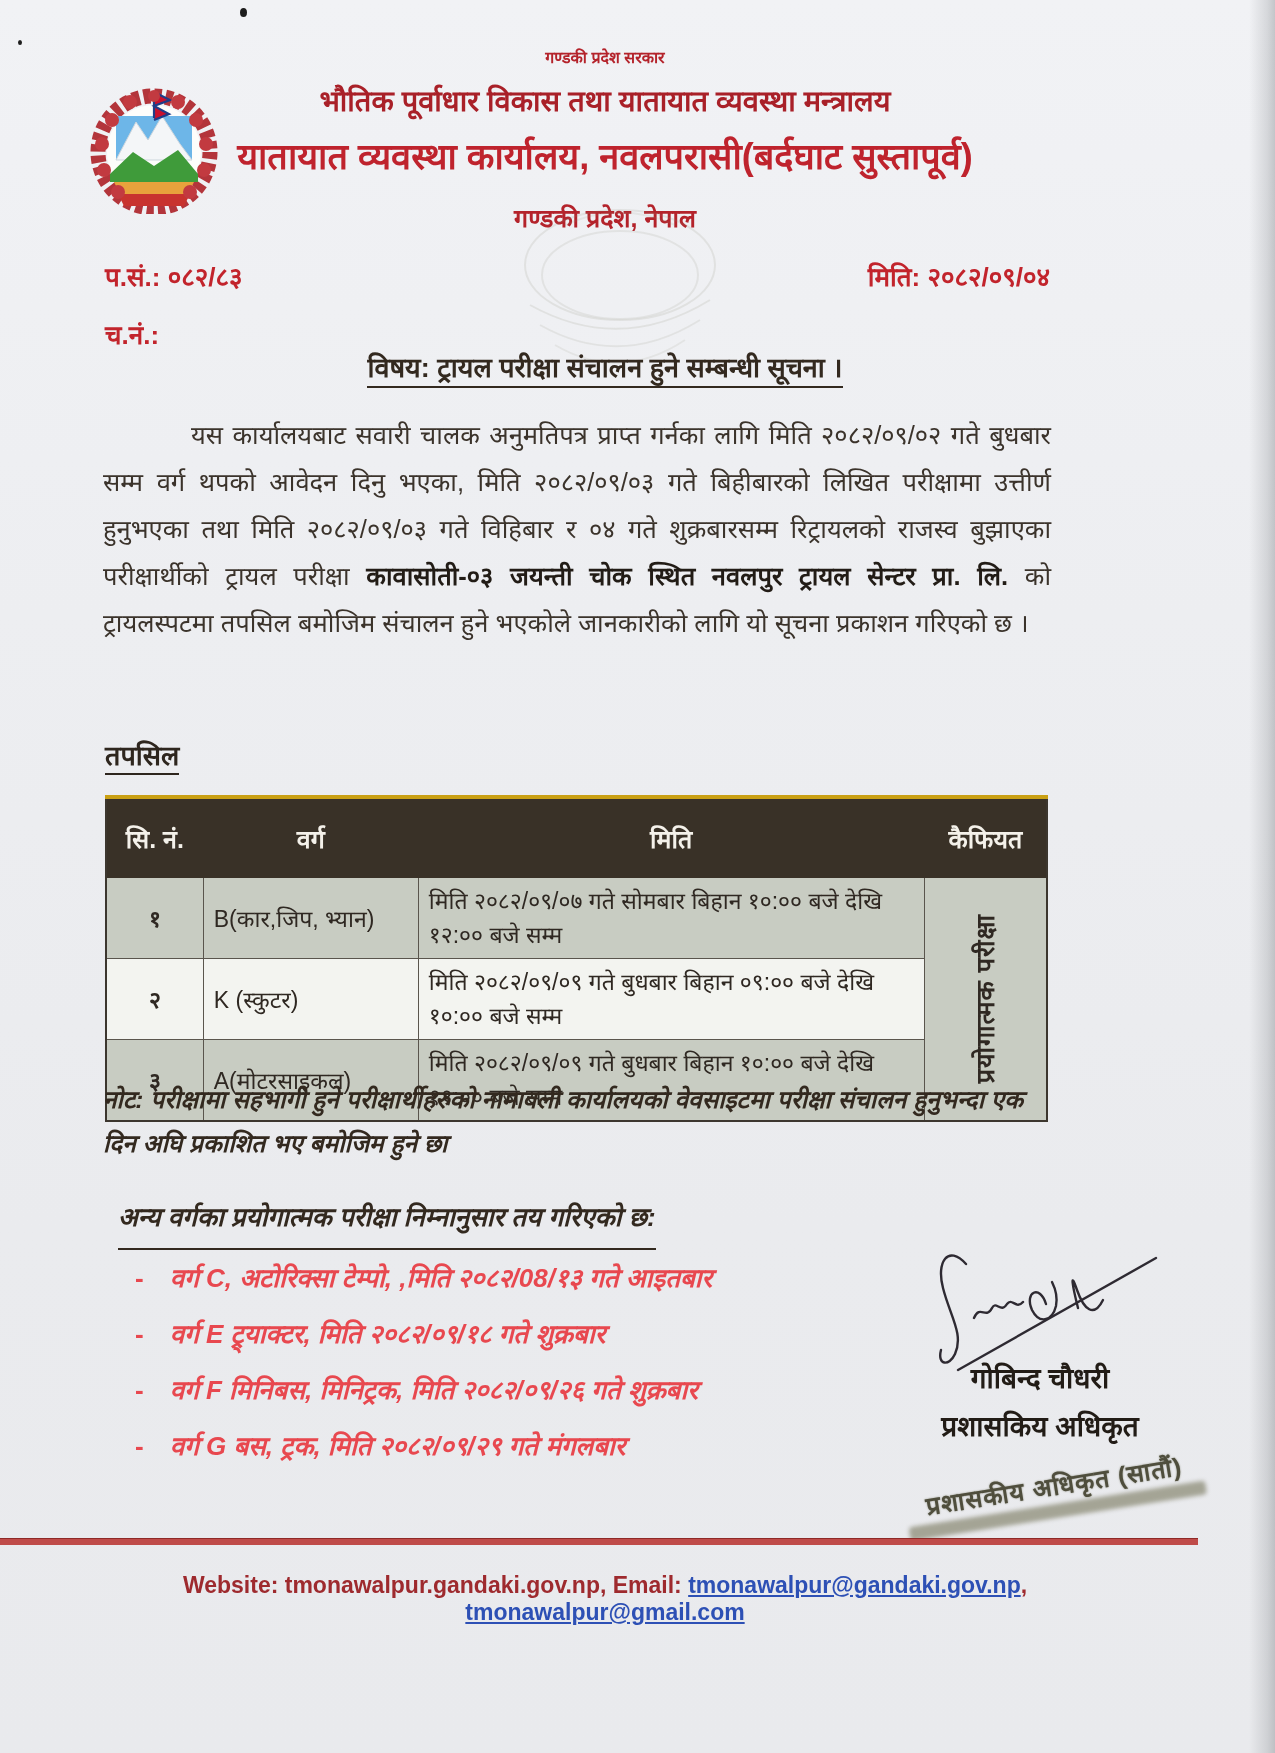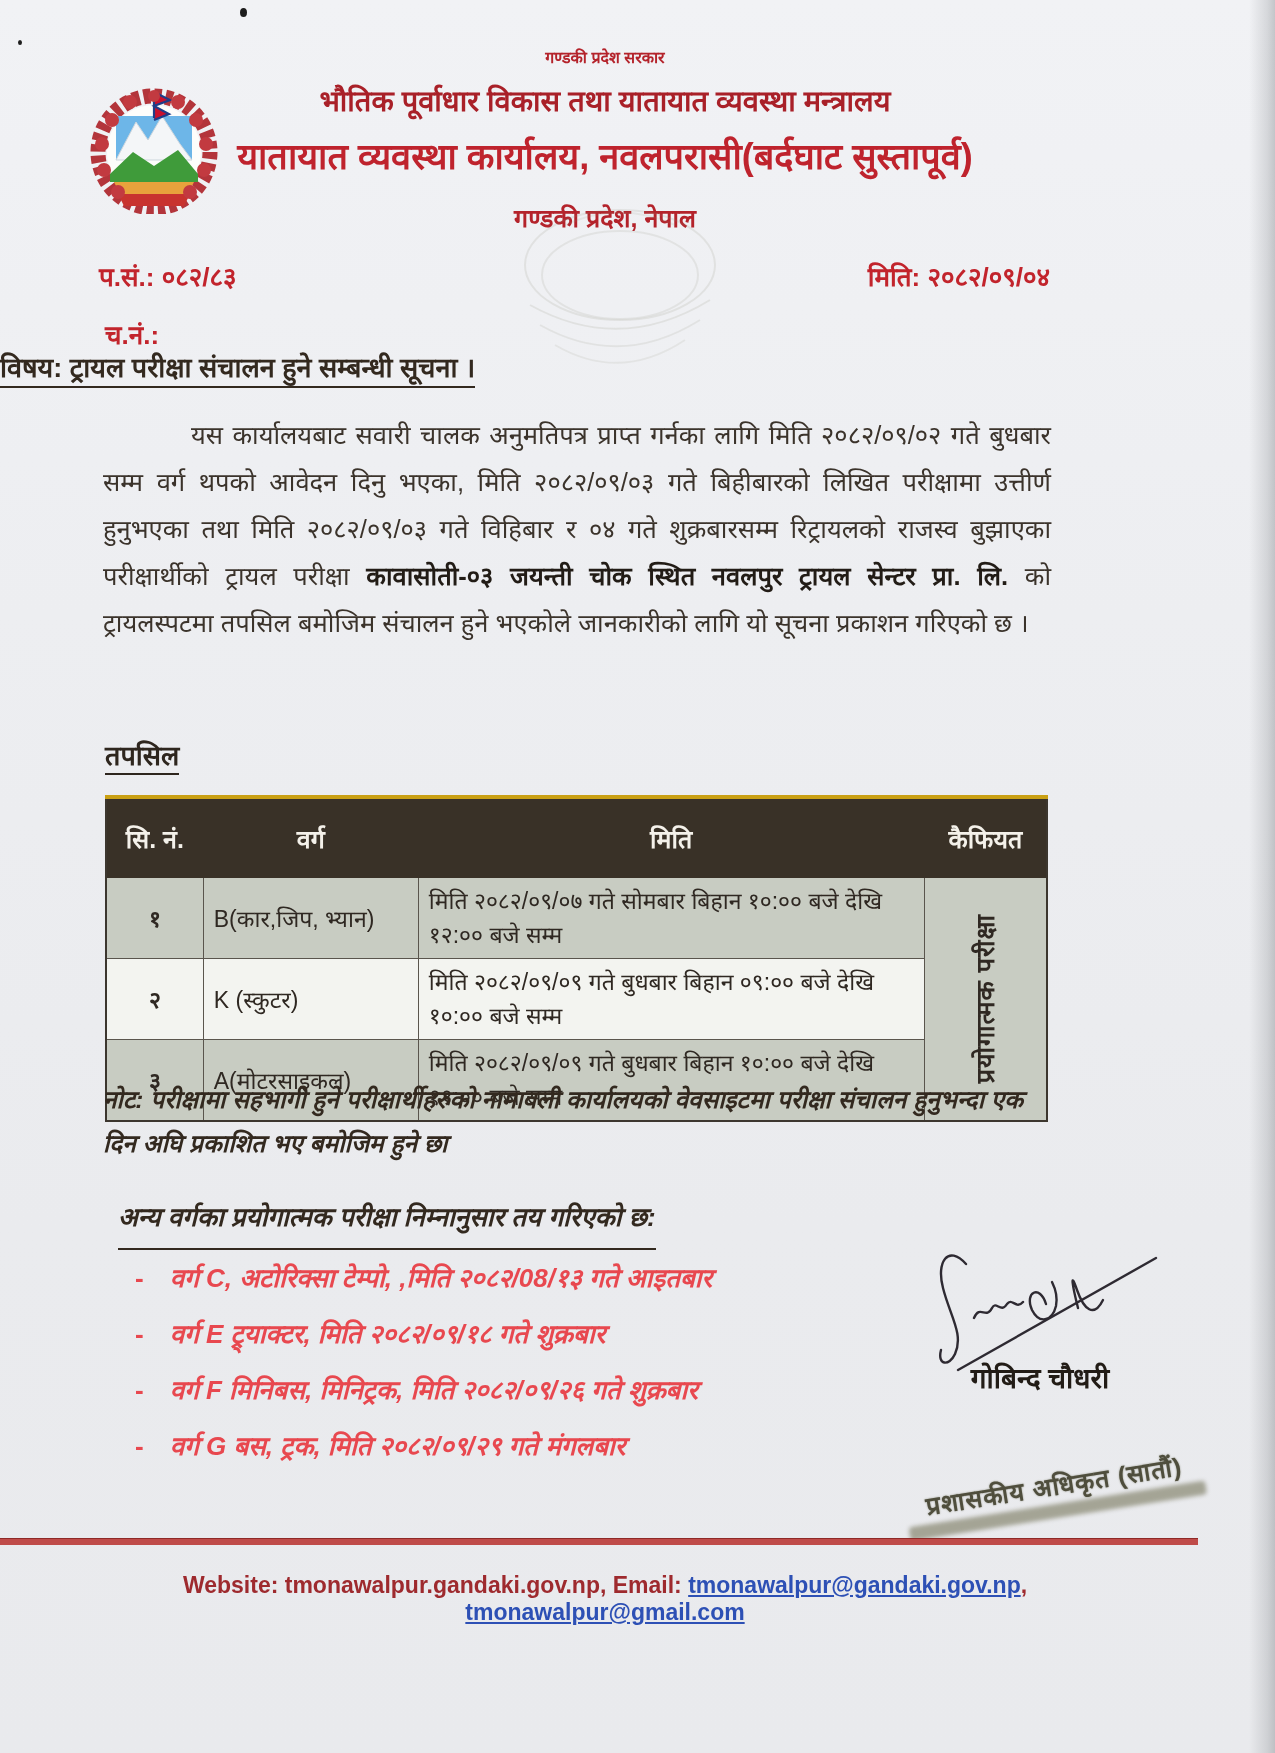--- a/index.html
+++ b/index.html
@@ -19,25 +19,25 @@
   .speck{position:absolute;background:#1d1d1d;border-radius:50%;}
   
   .emblem{position:absolute;left:88px;top:82px;width:132px;height:132px;}
   .lh{position:absolute;left:0;top:46px;width:1210px;text-align:center;}
   .lh .l1{font-size:16px;font-weight:bold;color:#b4232b;margin:0 0 12px;text-align:center;}
   .lh .l2{font-size:29px;font-weight:bold;color:#a92028;margin:0 0 12px;}
   .lh .l3{font-size:36px;font-weight:bold;color:#bf232d;margin:0 0 20px;}
   .lh .l4{font-size:25px;font-weight:bold;color:#b4232b;margin:8px;}
   .watermark{position:absolute;left:505px;top:205px;width:230px;height:175px;opacity:.30;}
   
-  .meta-ref{position:absolute;left:99px;top:258px;font-size:26px;font-weight:bold;color:#c2242c;}
+  .meta-ref{position:absolute;left:105px;top:258px;font-size:26px;font-weight:bold;color:#c2242c;}
   .meta-date{position:absolute;right:225px;top:258px;font-size:26px;font-weight:bold;color:#c2242c;}
   .meta-ch{position:absolute;left:105px;top:316px;font-size:26px;font-weight:bold;color:#c2242c;}
   
-  .subject{position:absolute;left:0;top:348px;width:1210px;text-align:left;
+  .subject{position:absolute;left:0;top:348px;width:1210px;text-align:center;
     font-size:27px;font-weight:bold;color:#33291f;}
   .subject span{border-bottom:2.5px solid #33291f;padding-bottom:3px;}
   
   .body-para{position:absolute;left:103px;top:412px;width:948px;
     font-size:25.5px;line-height:47px;text-align:justify;color:#3b332b;text-indent:88px;}
   .body-para b{color:#221c16;}
   .tapasil{position:absolute;left:105px;top:736px;font-size:27px;font-weight:bold;color:#2e261e;}
   .tapasil span{border-bottom:2.5px solid #2e261e;padding-bottom:2px;}
   
   table.sched{position:absolute;left:105px;top:795px;width:943px;border-collapse:collapse;
@@ -207,20 +207,21 @@
       <g fill="none" stroke="#2e2a32" stroke-width="2.4" stroke-linecap="round">
         <path d="M38,22 C20,2 8,20 15,46 C22,74 36,92 27,112 C21,125 9,123 13,108"></path>
         <path d="M46,76 C52,62 58,78 64,66 C68,58 73,72 79,62 C84,55 88,68 95,60"></path>
         <path d="M118,62 C112,42 96,50 104,68 C111,82 124,80 128,64 C130,54 127,46 124,40"></path>
         <path d="M150,66 C144,42 142,28 149,48 C156,68 166,76 175,58"></path>
         <path d="M30,128 L228,16"></path>
       </g>
     </svg>
   </div>
   <div class="sig-name">गोबिन्द चौधरी</div>
+  <div class="sig-title">प्रशासकिय अधिकृत</div>
   <div class="stamp2">
     <div class="txt">प्रशासकीय अधिकृत (सातौं)</div>
     <div class="smudge"></div>
   </div>
 
   <div class="rule"></div>
   <div class="footer">
     <span>Website:</span>
     <span>tmonawalpur.gandaki.gov.np,</span>
     <span>Email:</span>

